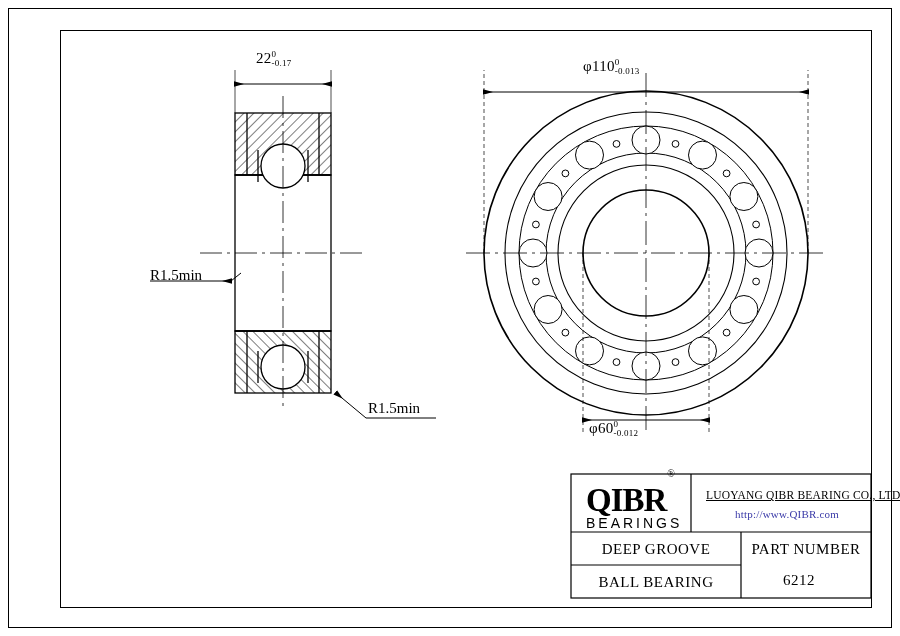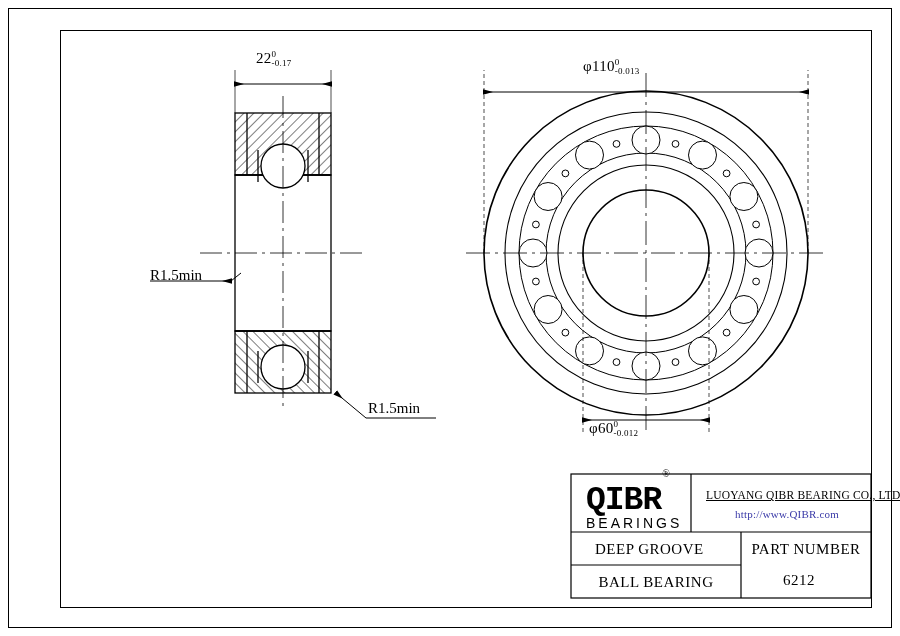--- a/index.html
+++ b/index.html
@@ -10,21 +10,21 @@
 
   svg{position:absolute;left:0;top:0;width:900px;height:636px;overflow:visible;}
 
   .txt{position:absolute;font-family:"Liberation Serif",serif;white-space:nowrap;}
   .dim{font-size:15px;letter-spacing:.3px;}
   .sup{font-size:9px;position:relative;top:-6px;}
   .sub{font-size:9px;position:relative;top:3px;left:-5px;}
   .lbl{font-size:15px;}
 
   .brand{position:absolute;left:586px;top:482px;width:120px;height:44px;}
-  .brand-q{font-family:Liberation Mono, monospace;font-weight:bold;font-size:33px;letter-spacing:-1px;color:#000;}
+  .brand-q{font-family:Liberation Serif, serif;font-weight:bold;font-size:33px;letter-spacing:-1px;color:#000;}
   .brand-reg{font-size:10px;position:relative;top:-14px;left:1px;}
   .brand-sub{font-family:"Liberation Sans",sans-serif;font-size:14px;letter-spacing:3px;color:#000;margin-top:-4px;}
 
   .co1{font-size:11.5px;letter-spacing:.2px;}
   .co2{font-size:11px;color:#3a3aa8;letter-spacing:.2px;}
   .tcell{font-size:15px;letter-spacing:.5px;}
 </style>
 </head>
 <body>
 
@@ -166,19 +166,19 @@
     <div style="display:flex;align-items:flex-start;">
       <span class="brand-q">QIBR</span>
       <span class="brand-reg">®</span>
     </div>
     <div class="brand-sub">BEARINGS</div>
   </div>
 
   <div class="txt co1" style="left:706px;top:489px;width:162px;text-align:right;text-decoration:underline;">LUOYANG QIBR BEARING CO., LTD</div>
   <div class="txt co2" style="left:706px;top:508px;width:162px;text-align:center;">http://www.QIBR.com</div>
 
-  <div class="txt tcell" style="left:571px;top:541px;width:170px;text-align:left;margin-left:24px;">DEEP GROOVE</div>
+  <div class="txt tcell" style="left:571px;top:541px;width:170px;text-align:center;">DEEP GROOVE</div>
   <div class="txt tcell" style="left:571px;top:574px;width:170px;text-align:center;">BALL BEARING</div>
 
   <div class="txt tcell" style="left:741px;top:541px;width:130px;text-align:center;">PART NUMBER</div>
   <div class="txt tcell" style="left:741px;top:572px;width:116px;text-align:center;">6212</div>
 
 </div>
 
 </body></html>

